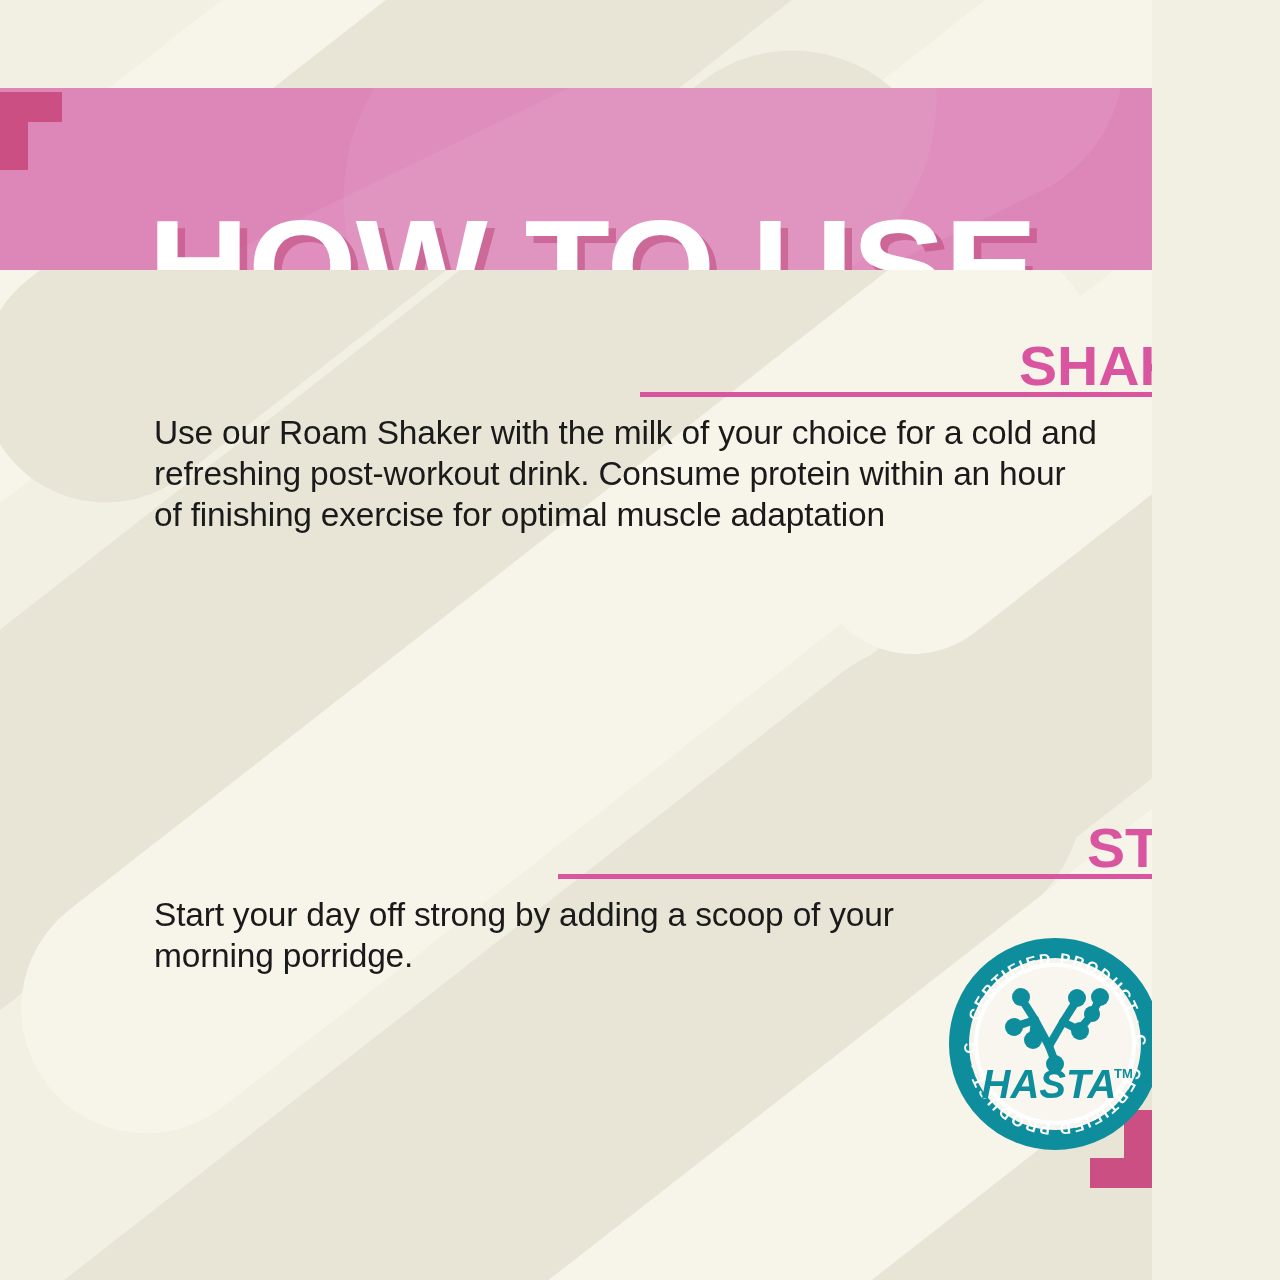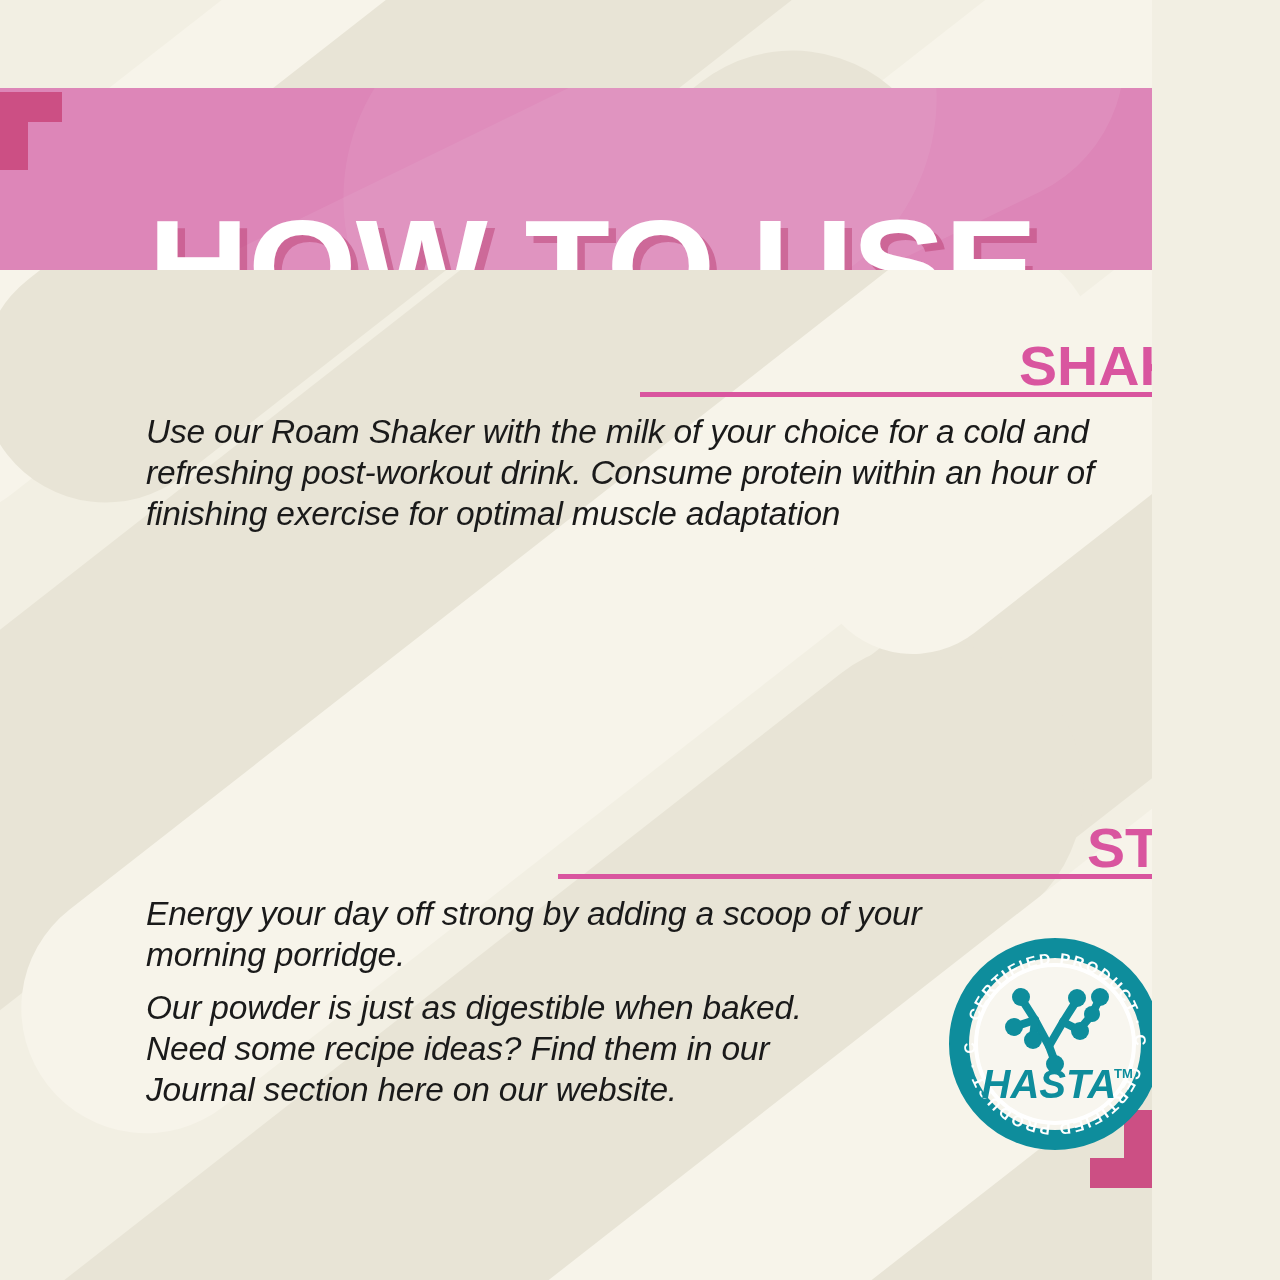--- a/index.html
+++ b/index.html
@@ -133,21 +133,21 @@
   .sec-body {
     margin-top: 7px;
     color: #1a1a1a;
     font-family: "Liberation Sans", sans-serif;
     font-weight: 400;
     font-size: 33.5px;
     line-height: 41px;
     letter-spacing: -0.2px;
     max-width: 960px;
   }
-  .sec-body p { margin: 0; font-style: italic; }
+  .sec-body p { margin: 8px; }
 
   #sec-shake { position: absolute; top: 70px;  left: 0; right: 0; }
   #sec-blitz { position: absolute; top: 303px; left: 0; right: 0; }
   #sec-stir  { position: absolute; top: 552px; left: 0; right: 0; }
   #sec-bake  { position: absolute; top: 710px; left: 0; right: 0; }
 
   
   .badge {
     position: absolute;
     left: 949px;
@@ -199,28 +199,25 @@
 
     <div class="section" id="sec-blitz">
     </div>
 
     <div class="section" id="sec-stir">
       <div class="head-row">
         <div class="sec-title">STIR IT</div>
         <div class="rule" style="width:722px;"></div>
       </div>
       <div class="sec-body" style="max-width:800px;">
-        <p>Energy your day off strong by adding a scoop of your morning porridge.</p>
+        <p>Start your day off strong by adding a scoop of your morning porridge.</p>
       </div>
     </div>
 
     <div class="section" id="sec-bake">
-      <div class="sec-body" style="max-width:730px;">
-        <p>Our powder is just as digestible when baked. Need some recipe ideas? Find them in our Journal section here on our website.</p>
-      </div>
     </div>
 
   </div>
 
   <div class="badge">
     <svg viewBox="0 0 212 212" xmlns="http://www.w3.org/2000/svg" aria-hidden="true">
       <defs>
         <path id="ringTop" d="M 106,106 m -80,0 a 80,80 0 1 1 160,0" fill="none"></path>
         <path id="ringArcTop" d="M 26,106 A 80,80 0 0 1 186,106" fill="none"></path>
         <path id="ringArcBottom" d="M 186,106 A 80,80 0 0 1 26,106" fill="none"></path>

